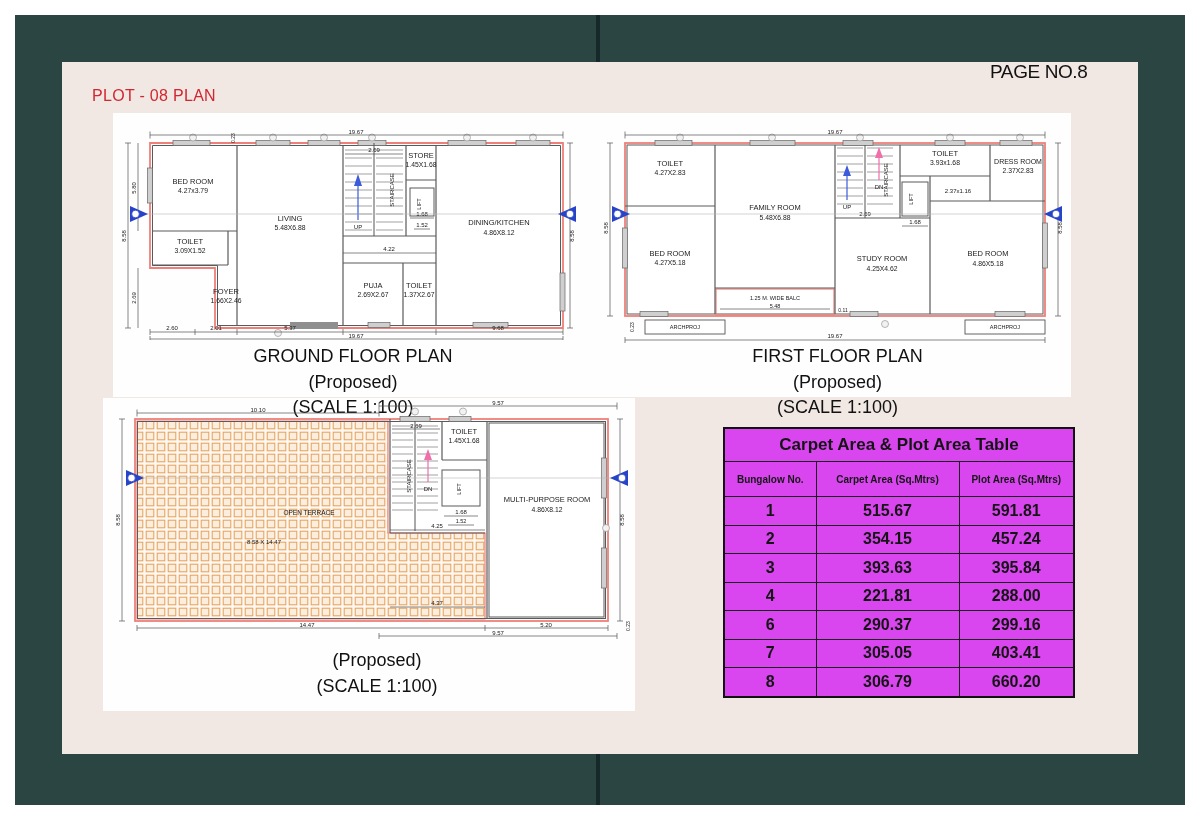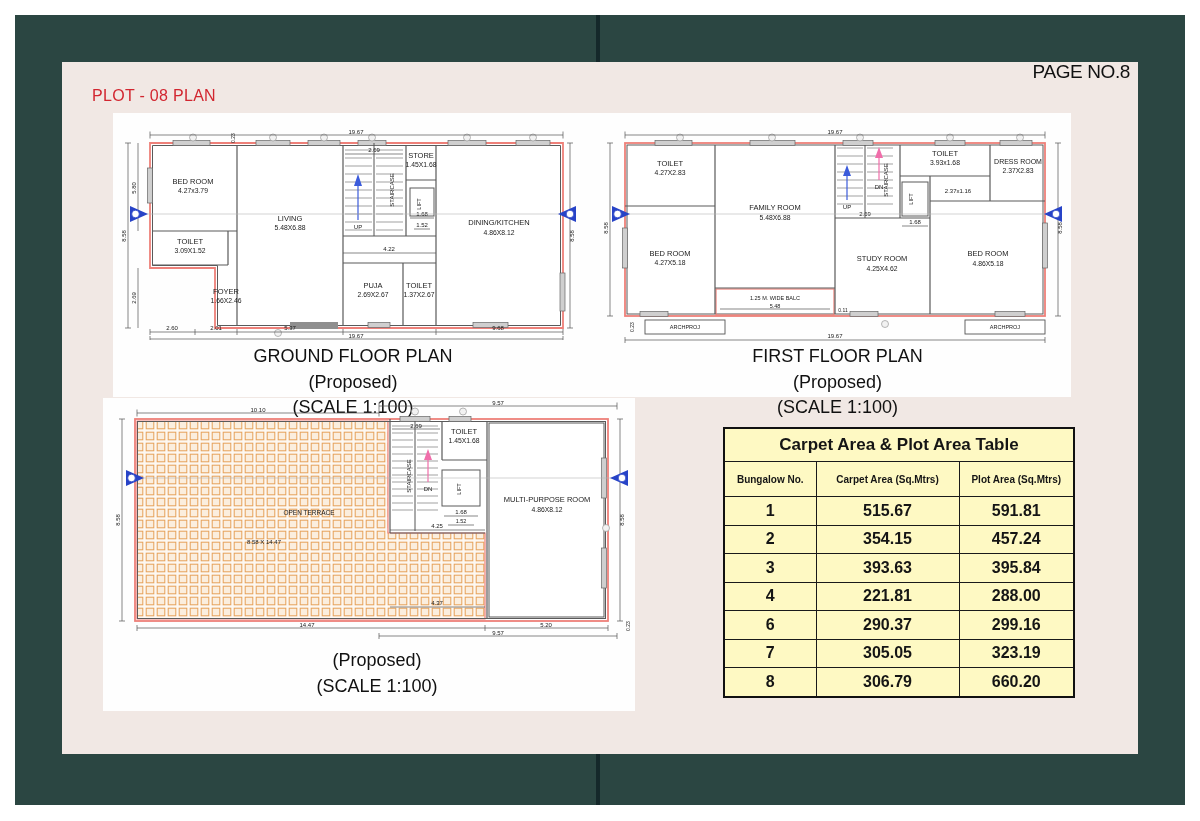--- a/index.html
+++ b/index.html
@@ -6,32 +6,32 @@
   body{width:1200px;height:821px;position:relative;background:#ffffff;
        font-family:"Liberation Sans",sans-serif;overflow:hidden}
   .teal-frame{position:absolute;left:15px;top:15px;width:1170px;height:790px;background:#2b4642}
   .page{position:absolute;left:62px;top:62px;width:1076px;height:692px;background:#f1e8e4}
   .spine{position:absolute;width:4px;background:#15282a}
   .spine-top{left:596px;top:15px;height:47px}
   .spine-bottom{left:596px;top:754px;height:51px}
   .panel{position:absolute;background:#fefefe}
   #panel-top{left:113px;top:113px;width:958px;height:284px}
   #panel-bottom{left:103px;top:398px;width:532px;height:313px}
-  .page-no{position:absolute;left:990px;top:61px;width:140px;text-align:right;
+  .page-no{position:absolute;left:990px;top:61px;width:140px;text-align:left;
            font-size:19px;color:#111;letter-spacing:-0.4px}
   .plot-title{position:absolute;left:92px;top:87px;font-size:16px;font-weight:normal;
               color:#d22630;letter-spacing:0.3px}
   .plan-title{position:absolute;text-align:center;font-size:18px;color:#111;line-height:1.42}
   #gf-title{left:118px;top:344px;width:470px}
   #ff-title{left:600px;top:344px;width:475px}
   #sf-title{left:112px;top:648px;width:530px}
   svg{position:absolute}
   svg text{font-family:"Liberation Sans",sans-serif;fill:#1a1a1a}
   .area-table{position:absolute;left:723px;top:427px;width:350px;border-collapse:collapse;
-              background:#fef9c3;table-layout:fixed;border:2.5px solid #111}
+              background:#d946ef;table-layout:fixed;border:2.5px solid #111}
   .area-table th,.area-table td{border:1.5px solid #1a1a1a;text-align:center;
               font-weight:bold;color:#151515;padding:0}
   .area-table .tt th{font-size:17px;height:32px}
   .area-table .th th{font-size:10px;height:34px}
   .area-table td{font-size:16px;height:27.5px}
 </style>
 </head>
 <body>
 
 <div class="teal-frame"></div>
@@ -348,21 +348,21 @@
         <td>288.00</td>
       </tr>
     <tr>
         <td>6</td>
         <td>290.37</td>
         <td>299.16</td>
       </tr>
     <tr>
         <td>7</td>
         <td>305.05</td>
-        <td>323.19</td>
+        <td>403.41</td>
       </tr>
     <tr>
         <td>8</td>
         <td>306.79</td>
         <td>660.20</td>
       </tr>
   </tbody>
 </table>
 
 </body></html>

